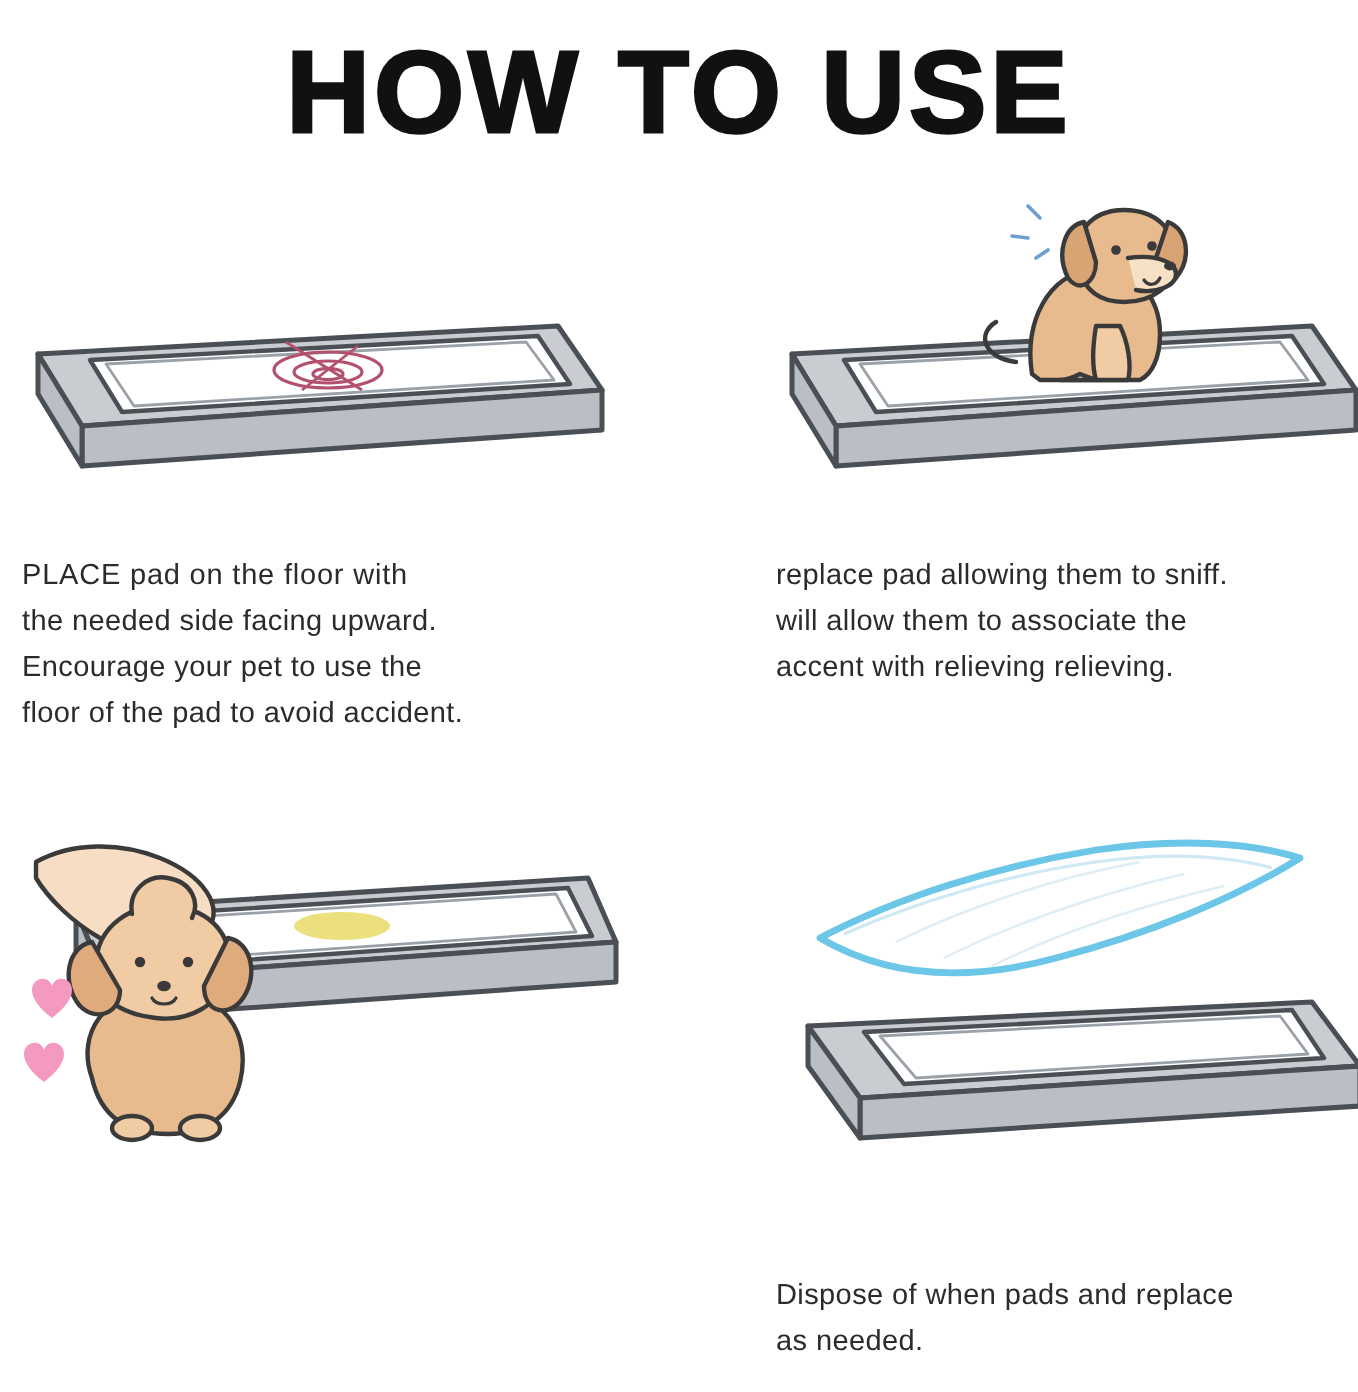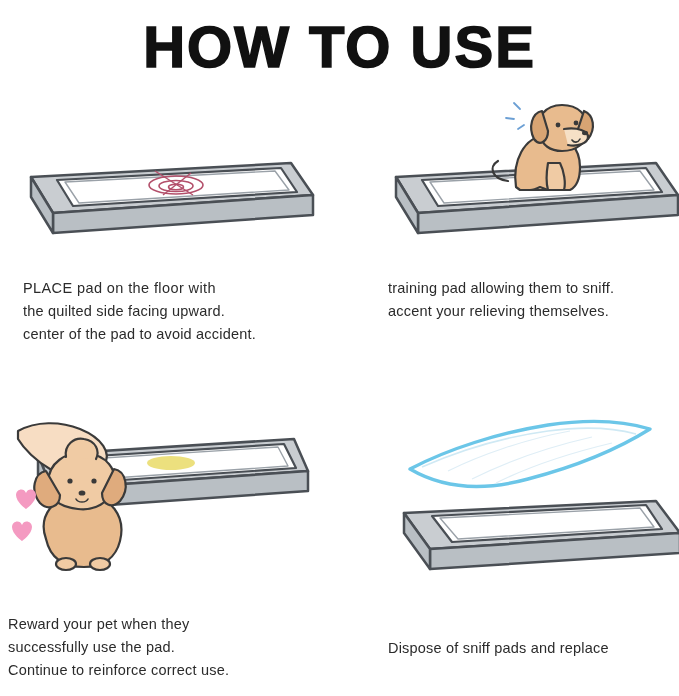--- a/index.html
+++ b/index.html
@@ -40,21 +40,21 @@
     position: absolute;
     top: 78px;
     left: 0;
     width: 679px;
     height: 618px;
   }
   .cell {
     position: absolute;
     width: 320px;
   }
-  .cell-1 { left: 23px;  top: 0px; }
+  .cell-1 { left: 11px;  top: 0px; }
   .cell-2 { left: 388px; top: 0px; }
   .cell-3 { left: 8px;  top: 318px; }
   .cell-4 { left: 388px; top: 318px; }
 
   .art {
     position: relative;
     width: 300px;
     height: 186px;
   }
   .caption {
@@ -97,22 +97,23 @@
             <ellipse cx="153" cy="94" rx="27" ry="9"></ellipse>
             <ellipse cx="153" cy="95" rx="17" ry="5.5"></ellipse>
             <ellipse cx="153" cy="96" rx="7.5" ry="2.8"></ellipse>
             <path d="M132 80 L170 104" stroke-width="1.4"></path>
             <path d="M168 82 L140 104" stroke-width="1.4"></path>
           </g>
         </svg>
       </div>
       <div class="caption">
         <span class="cap-line lead">PLACE pad on the floor with</span>
-        <span class="cap-line">the quilted side facing upward.</span>
-        <span class="cap-line">center of the pad to avoid accident.</span>
+        <span class="cap-line">the needed side facing upward.</span>
+        <span class="cap-line">Encourage your pet to use the</span>
+        <span class="cap-line">floor of the pad to avoid accident.</span>
       </div>
     </div>
 
     <div class="cell cell-2">
       <div class="art">
         <svg width="300" height="186" viewBox="0 0 300 186">
 
           <g>
             <polygon points="8,86 268,72 290,104 30,122" fill="#c9cdd1" stroke="#4a4f55" stroke-width="2.5" stroke-linejoin="round"></polygon>
             <polygon points="30,122 290,104 290,124 30,142" fill="#b9bfc4" stroke="#4a4f55" stroke-width="2.5" stroke-linejoin="round"></polygon>
@@ -144,22 +145,23 @@
           </g>
 
           <g stroke="#6b9fd4" stroke-width="1.8" stroke-linecap="round" fill="none">
             <path d="M132 18 L126 12"></path>
             <path d="M126 28 L118 27"></path>
             <path d="M136 34 L130 38"></path>
           </g>
         </svg>
       </div>
       <div class="caption">
-        <span class="cap-line">training pad allowing them to sniff.</span>
-        <span class="cap-line">accent your relieving themselves.</span>
+        <span class="cap-line">replace pad allowing them to sniff.</span>
+        <span class="cap-line">will allow them to associate the</span>
+        <span class="cap-line">accent with relieving relieving.</span>
       </div>
     </div>
 
     <div class="cell cell-3">
       <div class="art">
         <svg width="300" height="210" viewBox="0 0 300 210">
 
           <g>
             <polygon points="30,46 286,30 300,62 44,80" fill="#c9cdd1" stroke="#4a4f55" stroke-width="2.5" stroke-linejoin="round"></polygon>
             <polygon points="44,80 300,62 300,82 44,100" fill="#b9bfc4" stroke="#4a4f55" stroke-width="2.5" stroke-linejoin="round"></polygon>
@@ -194,25 +196,20 @@
 
             <ellipse cx="58" cy="155" rx="10" ry="6" fill="#f0cba4"></ellipse>
             <ellipse cx="92" cy="155" rx="10" ry="6" fill="#f0cba4"></ellipse>
           </g>
 
           <g fill="#f49ac1">
             <path d="M8 86 C8 80, 16 78, 18 84 C20 78, 28 80, 28 86 C28 93, 18 100, 18 100 C18 100, 8 93, 8 86 Z"></path>
             <path d="M4 118 C4 112, 12 110, 14 116 C16 110, 24 112, 24 118 C24 125, 14 132, 14 132 C14 132, 4 125, 4 118 Z"></path>
           </g>
         </svg>
-      </div>
-      <div class="caption" style="margin-top:18px;">
-        <span class="cap-line">Reward your pet when they</span>
-        <span class="cap-line">successfully use the pad.</span>
-        <span class="cap-line">Continue to reinforce correct use.</span>
       </div>
     </div>
 
     <div class="cell cell-4">
       <div class="art" style="height:210px;">
         <svg width="300" height="210" viewBox="0 0 300 210">
 
           <g>
             <path d="M22 60 C60 40, 110 24, 160 16 C200 10, 236 12, 262 20 C230 40, 186 58, 140 70 C96 82, 56 80, 22 60 Z" fill="#ffffff" stroke="#6bc6e8" stroke-width="3.4" stroke-linejoin="round"></path>
             <path d="M34 58 C70 42, 116 28, 160 22 C196 17, 226 19, 248 25" fill="none" stroke="#cfe9f4" stroke-width="1.6"></path>
@@ -226,18 +223,19 @@
           <g>
             <polygon points="16,104 268,92 292,124 42,140" fill="#c9cdd1" stroke="#4a4f55" stroke-width="2.5" stroke-linejoin="round"></polygon>
             <polygon points="42,140 292,124 292,144 42,160" fill="#b9bfc4" stroke="#4a4f55" stroke-width="2.5" stroke-linejoin="round"></polygon>
             <polygon points="16,104 42,140 42,160 16,124" fill="#b9bfc4" stroke="#4a4f55" stroke-width="2.5" stroke-linejoin="round"></polygon>
             <polygon points="44,107 258,96 274,120 64,133" fill="#ffffff" stroke="#4a4f55" stroke-width="2.2" stroke-linejoin="round"></polygon>
             <polygon points="52,109 252,99 266,118 70,130" fill="#ffffff" stroke="#9aa1a8" stroke-width="1.4" stroke-linejoin="round"></polygon>
           </g>
         </svg>
       </div>
       <div class="caption" style="margin-top:18px;">
-        <span class="cap-line">Dispose of sniff pads and replace</span>
+        <span class="cap-line">Dispose of when pads and replace</span>
+        <span class="cap-line">as needed.</span>
       </div>
     </div>
 
   </div>
 </div>
 
 </body></html>

